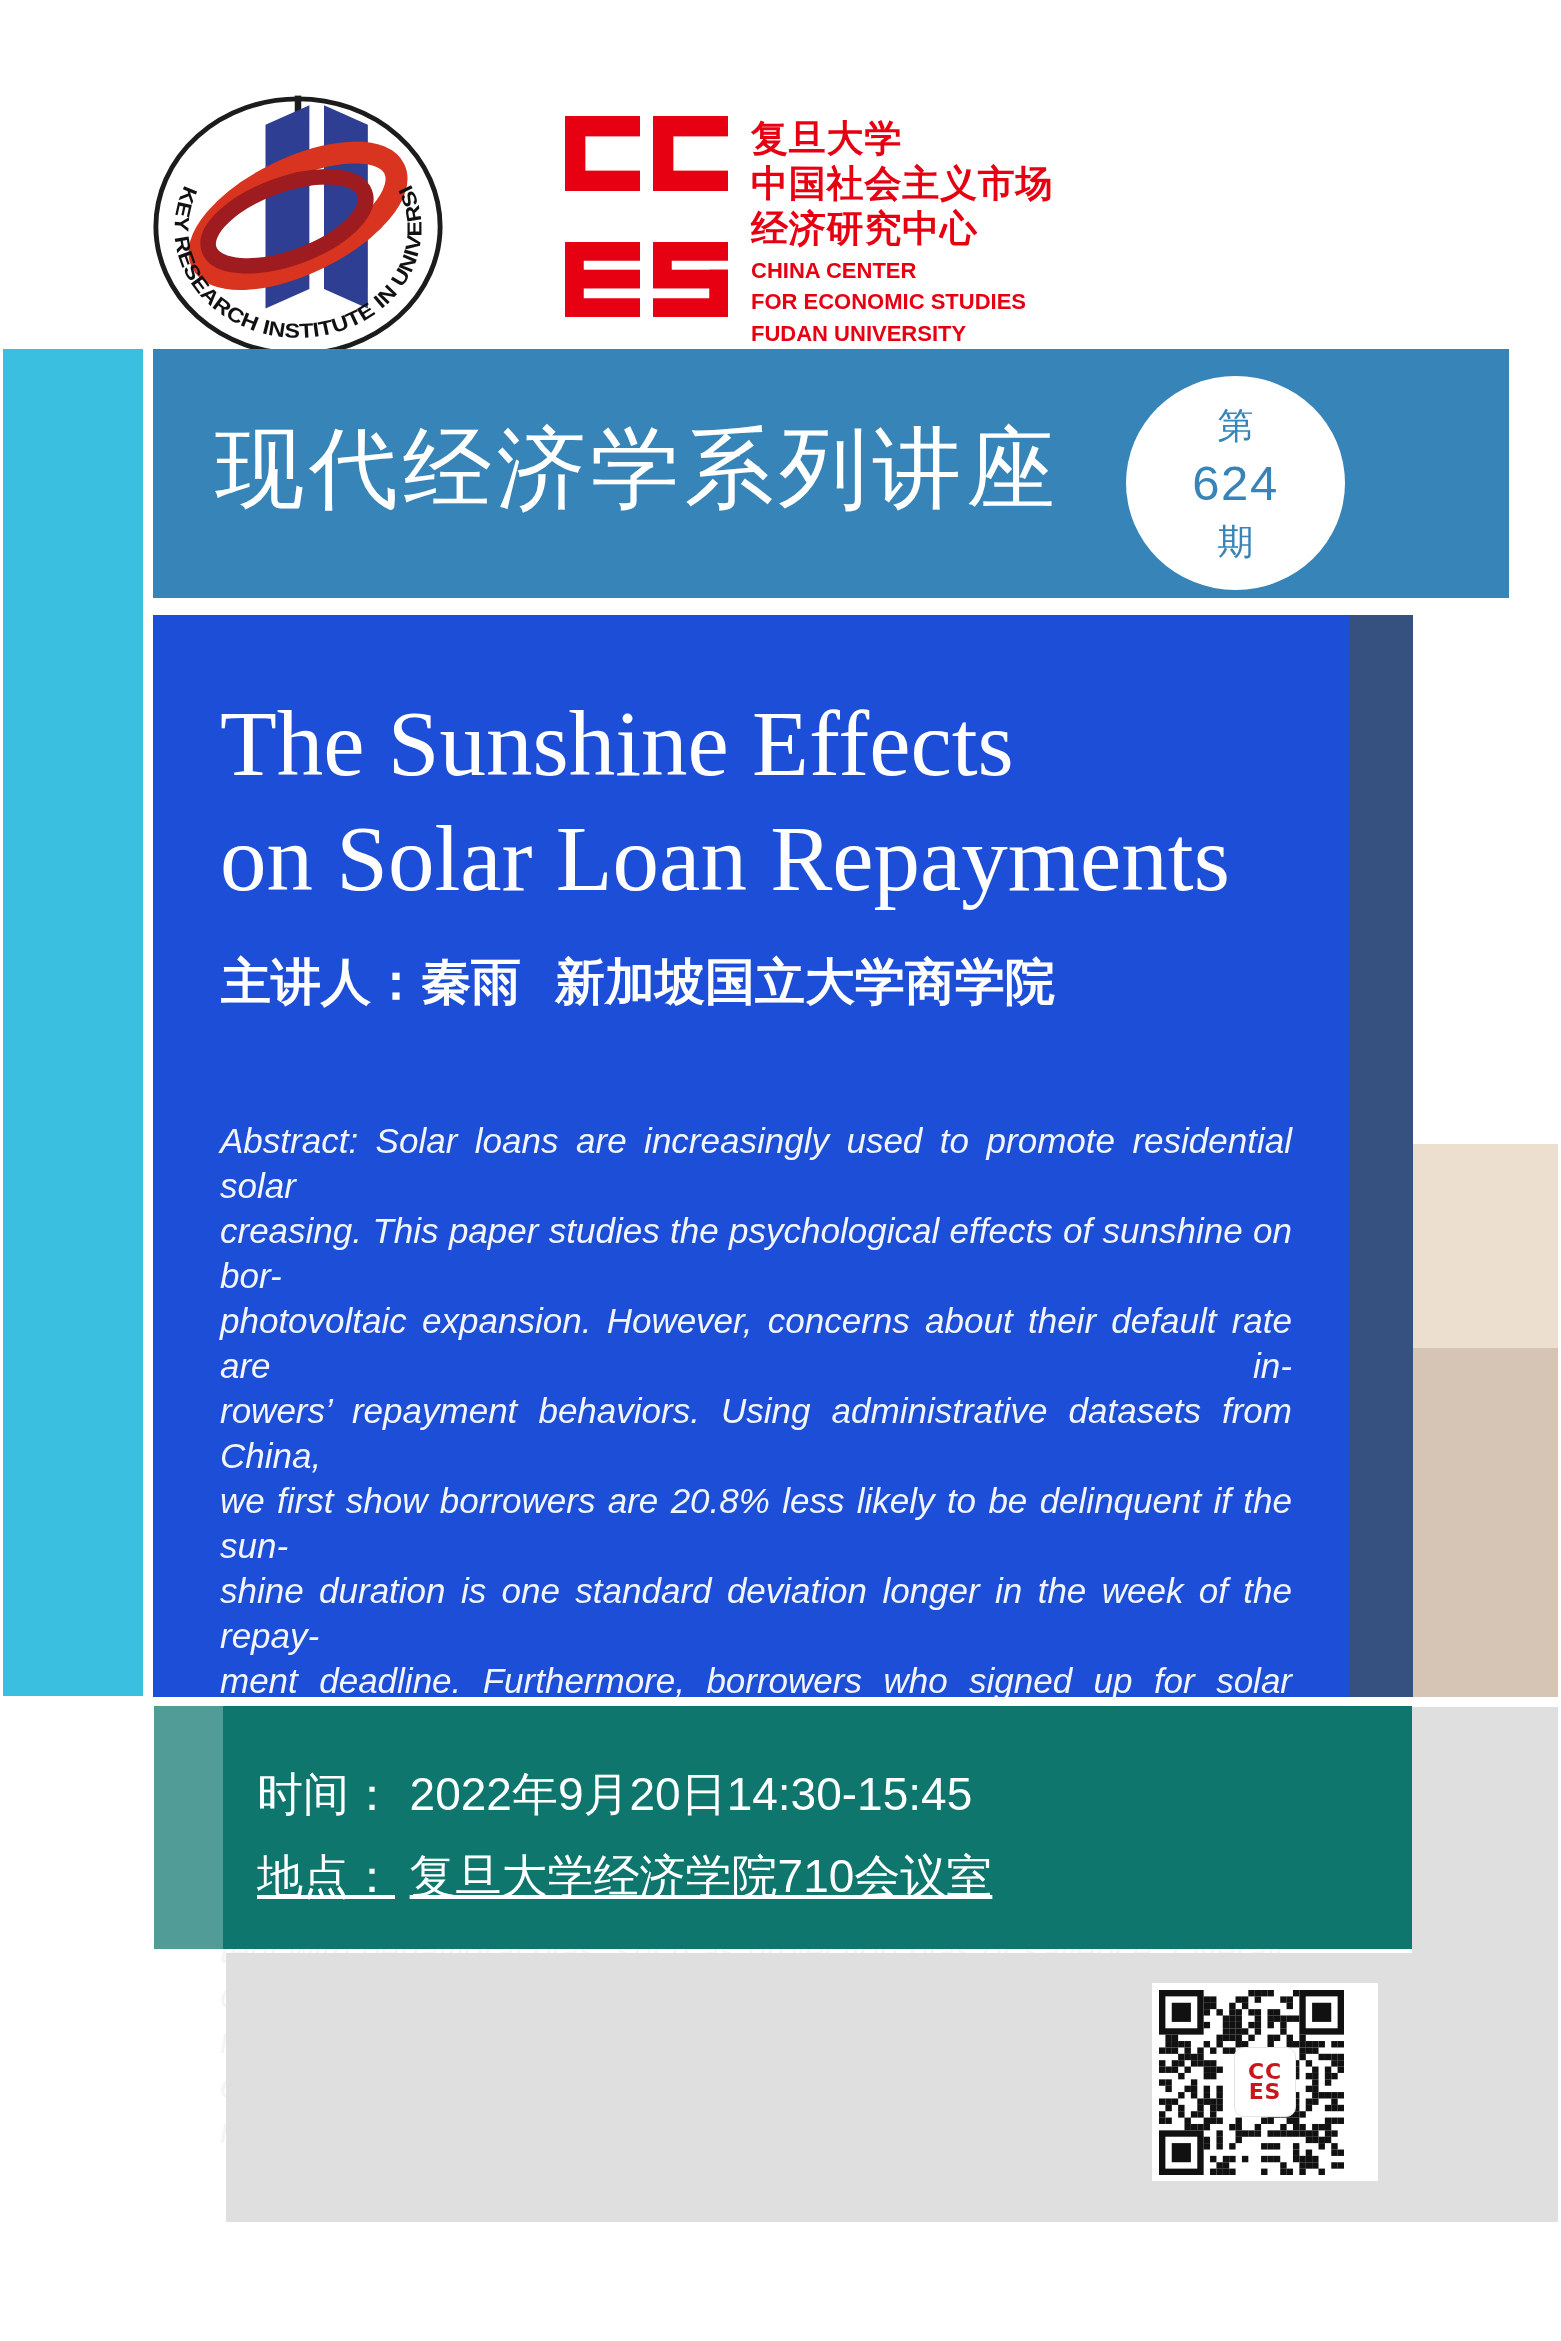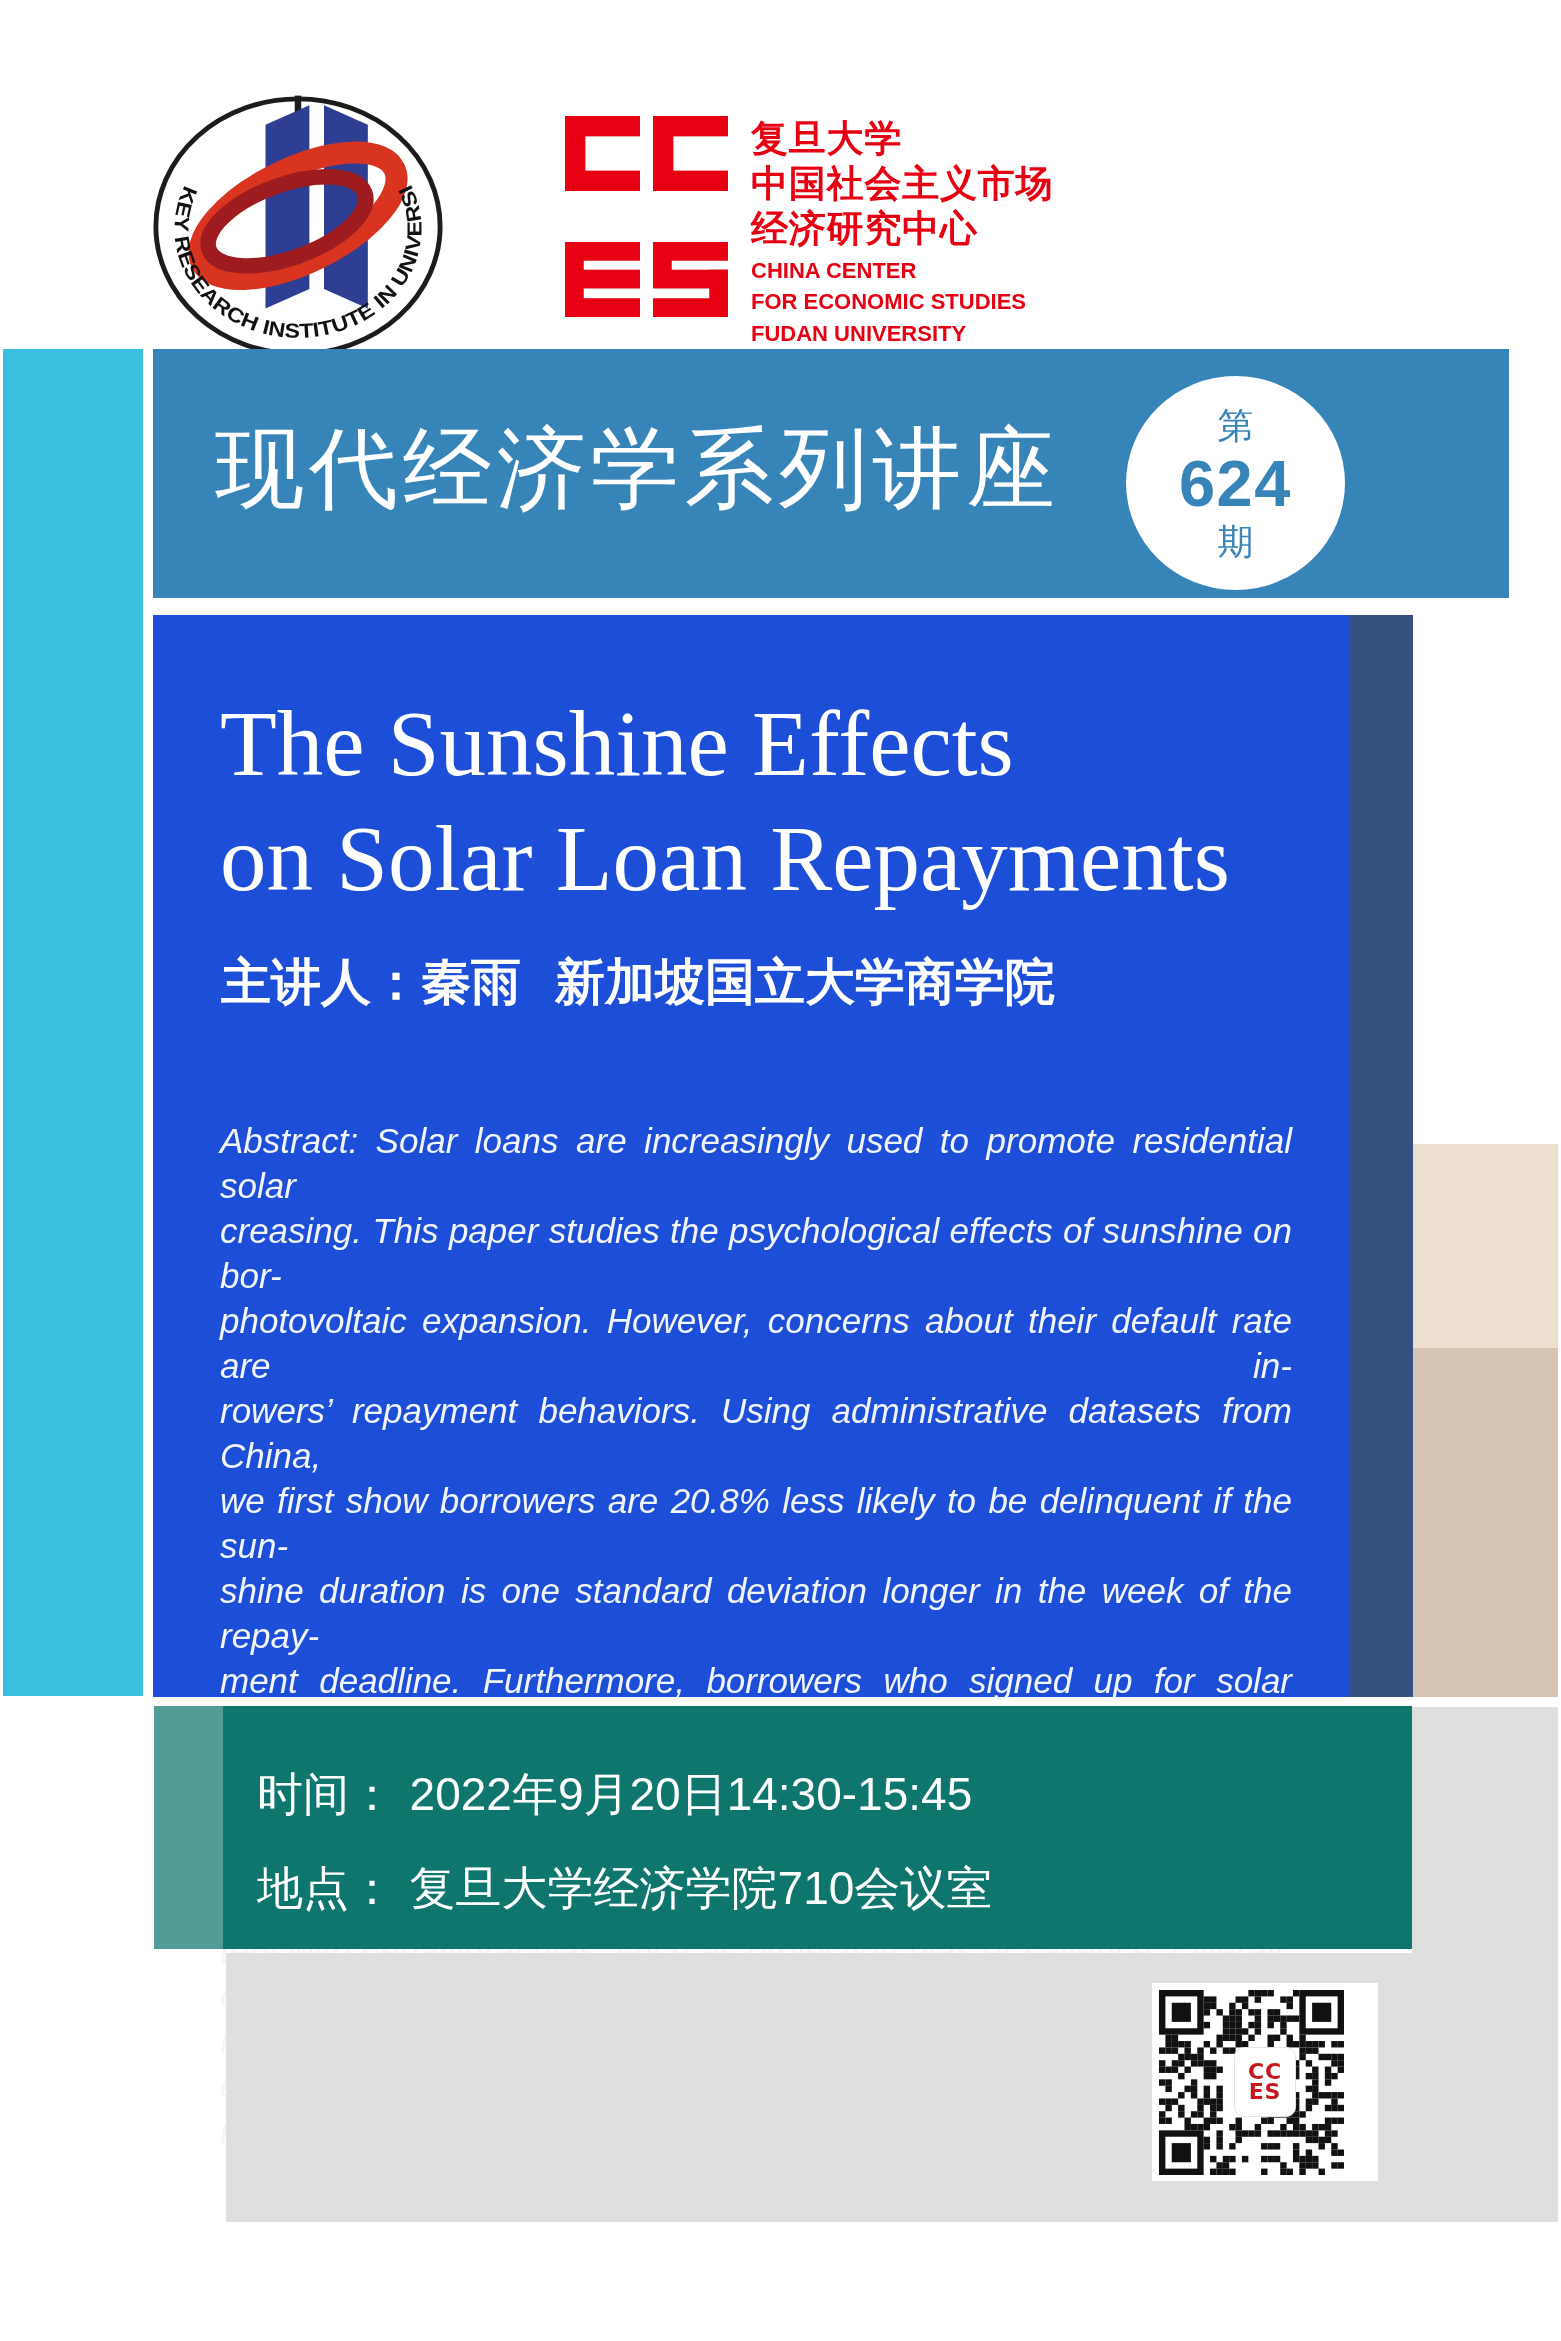--- a/index.html
+++ b/index.html
@@ -27,36 +27,36 @@
   #beige-block{left:1412px;top:1348px;width:146px;height:349px;background:#D6C5B4;}
   #gray-column{left:1412px;top:1707px;width:146px;height:246px;background:#DFDFE0;}
   #gray-box{left:226px;top:1953px;width:1332px;height:269px;background:#DFDFE0;}
 
   
   #series-title{left:62px;top:50%;transform:translateY(-54%);color:#ffffff;
     font-size:89px;font-weight:300;letter-spacing:4.9px;white-space:nowrap;}
   #issue-ellipse{left:973px;top:27px;width:219px;height:214px;background:#ffffff;border-radius:50%;
     display:flex;flex-direction:column;align-items:center;justify-content:center;color:#3684B8;}
   #issue-ellipse .issue-prefix{font-size:36px;line-height:41px;font-weight:300;}
-  #issue-ellipse .issue-number{font-size:65px;line-height:75px;font-weight:700;letter-spacing:1.6px;}
+  #issue-ellipse .issue-number{font-size:49px;line-height:75px;font-weight:400;letter-spacing:1.6px;}
   #issue-ellipse .issue-suffix{font-size:36px;line-height:41px;font-weight:300;}
 
   
   #lecture-title{left:67px;top:71px;color:#ffffff;font-family:"Liberation Serif","DejaVu Serif",serif;
     font-size:93px;line-height:115px;white-space:nowrap;}
   #speaker-line{left:68px;top:334px;color:#ffffff;font-size:50px;font-weight:bold;white-space:nowrap;}
   #speaker-line .gap{display:inline-block;width:34px;}
   #abstract{left:67px;top:503px;width:1072px;color:#f2f5fa;font-size:35px;font-weight:300;line-height:45px;}
   #abstract .abs-line{text-align:justify;text-align-last:justify;white-space:normal;font-style:italic;}
   #abstract .abs-line.last{text-align-last:left;}
 
   
   .detail-line{position:absolute;left:103px;color:#ffffff;font-size:46px;font-weight:300;white-space:nowrap;}
   #detail-time{top:58px;}
-  #detail-venue{top:152px;}
+  #detail-venue{top:140px;text-decoration:underline;}
   .detail-label{margin-right:14.6px;}
 
   
   #footer-text{position:absolute;right:425px;top:32px;color:#1c1c1c;text-align:right;
     font-family:"Liberation Serif","DejaVu Serif",serif;font-size:43px;line-height:72px;white-space:nowrap;}
   #qr{position:absolute;left:926px;top:30px;width:226px;height:198px;background:#ffffff;}
   #qr svg{position:absolute;left:6.5px;top:6.5px;}
   #qr-center-logo{position:absolute;left:50%;top:50%;transform:translate(-50%,-50%);
     width:60px;height:68px;background:#ffffff;border:1.6px solid #e3e3e3;border-radius:9.7px;
     display:flex;flex-direction:column;align-items:center;justify-content:center;}

